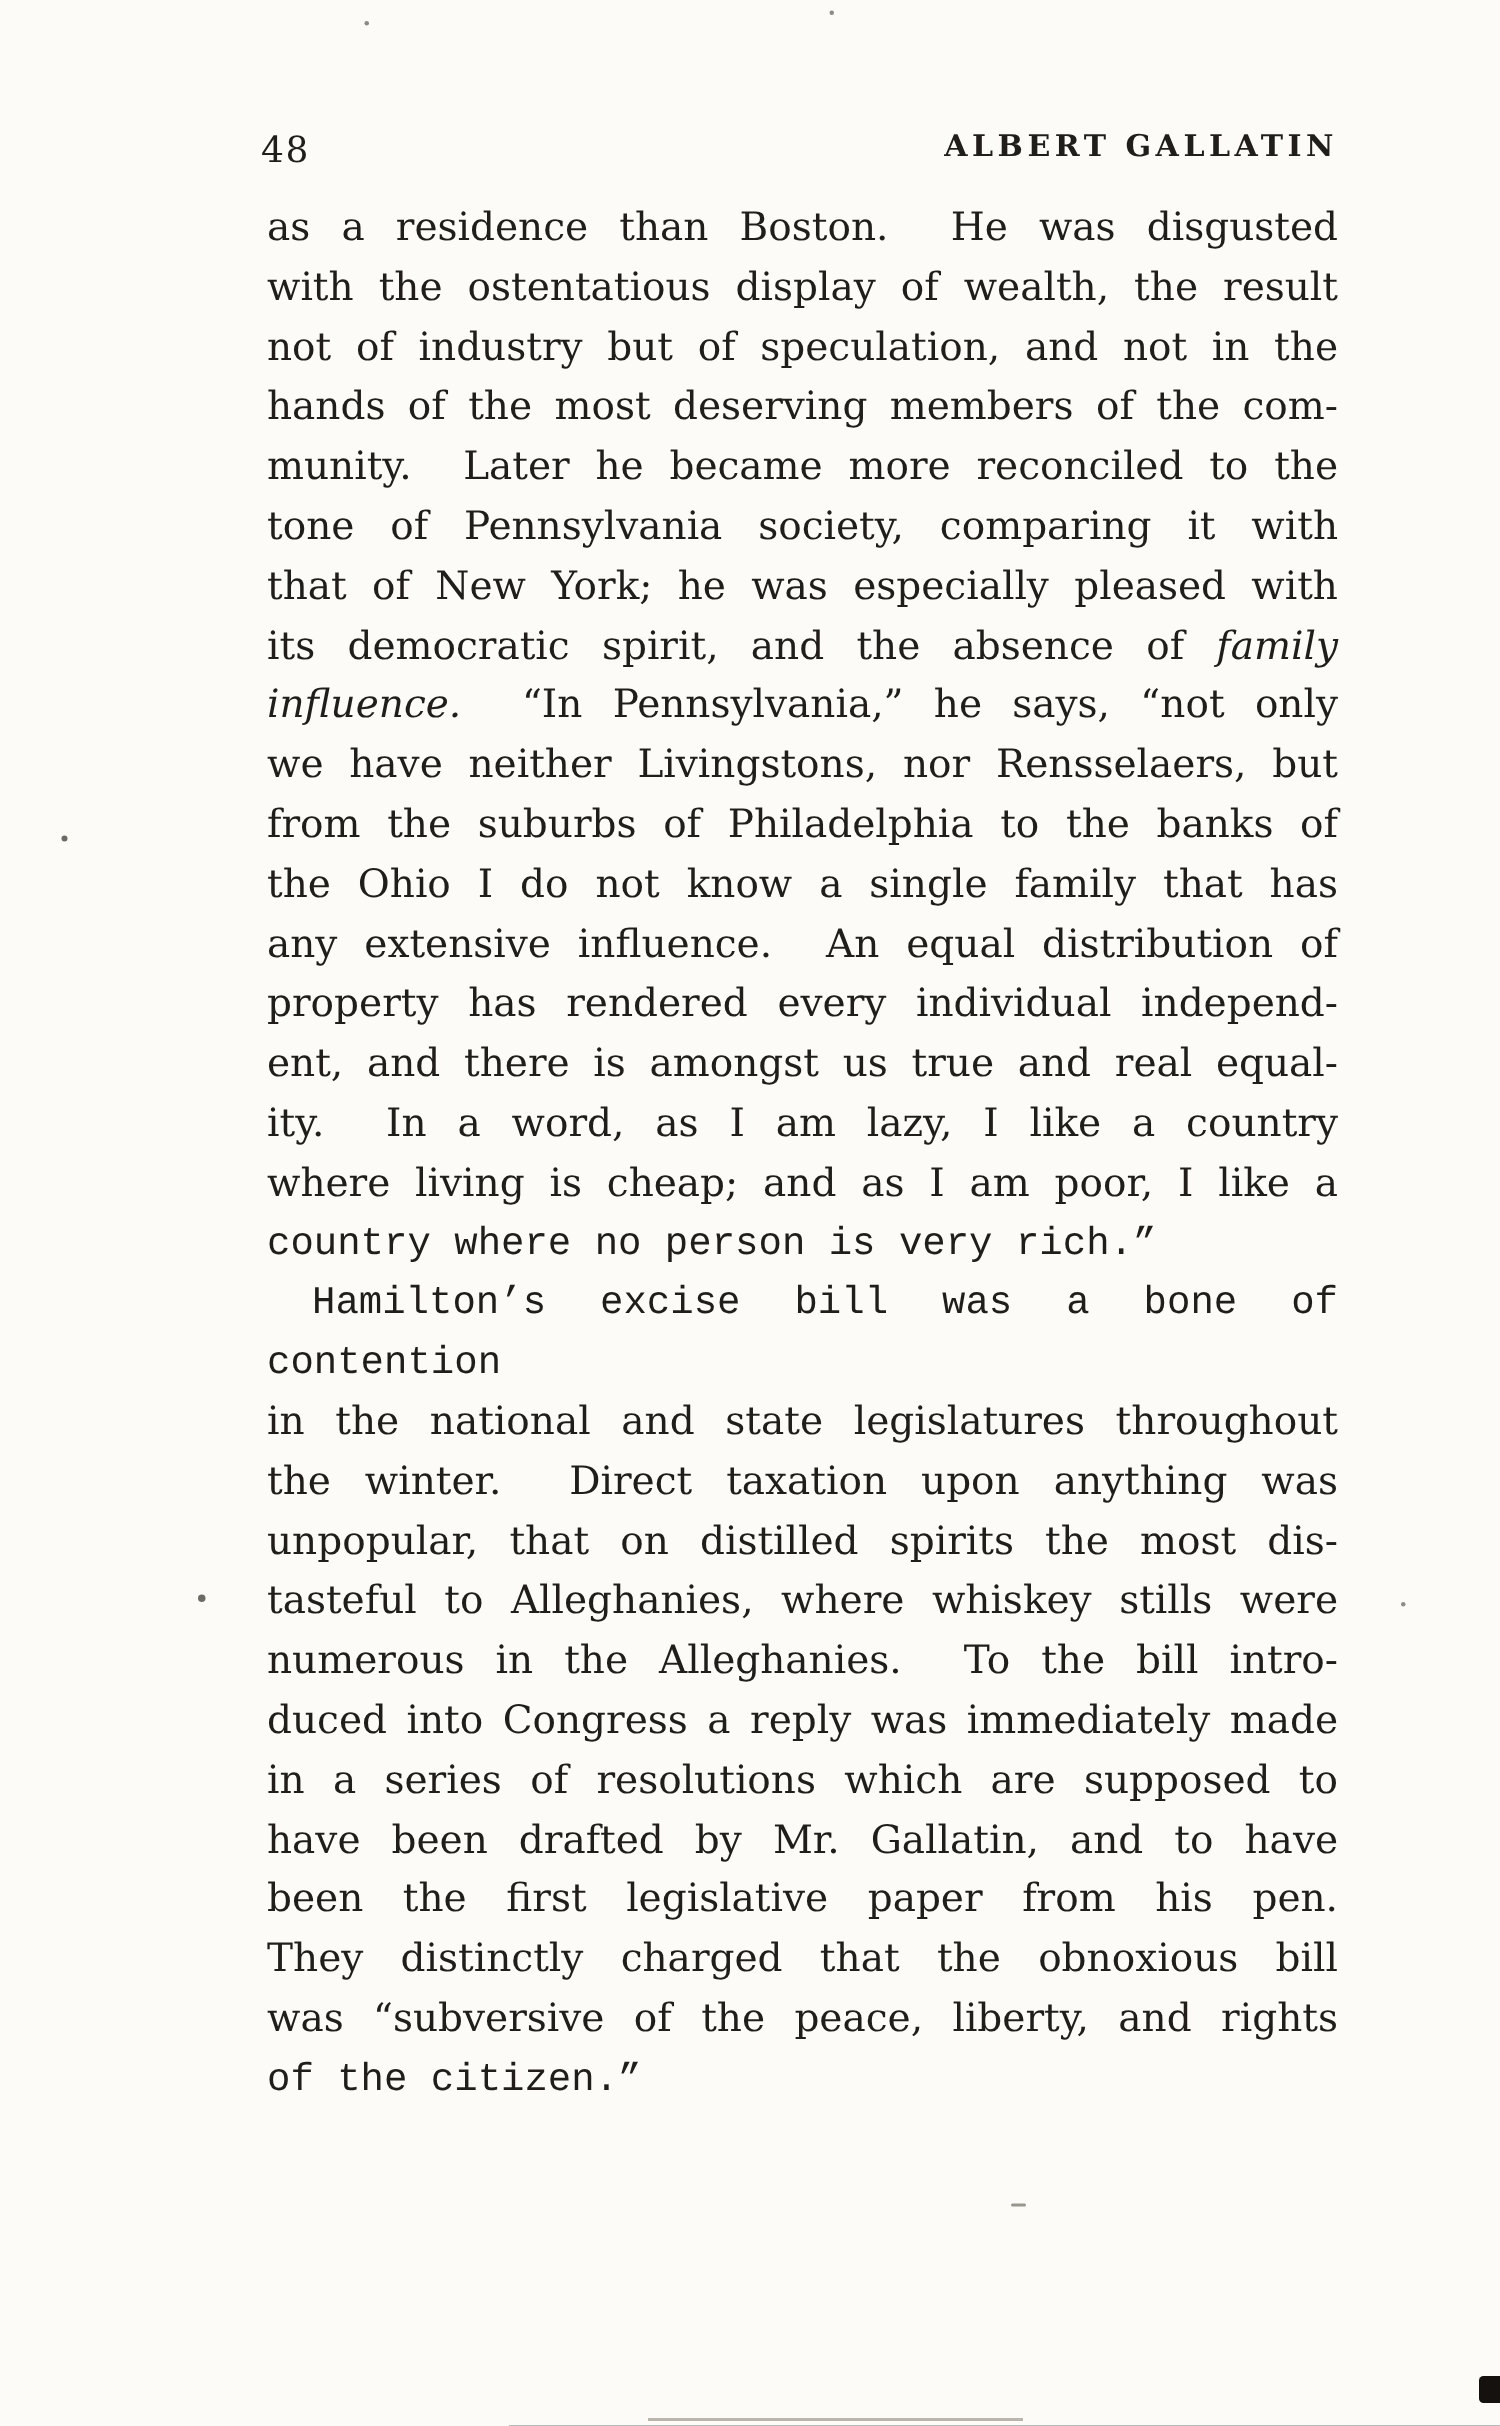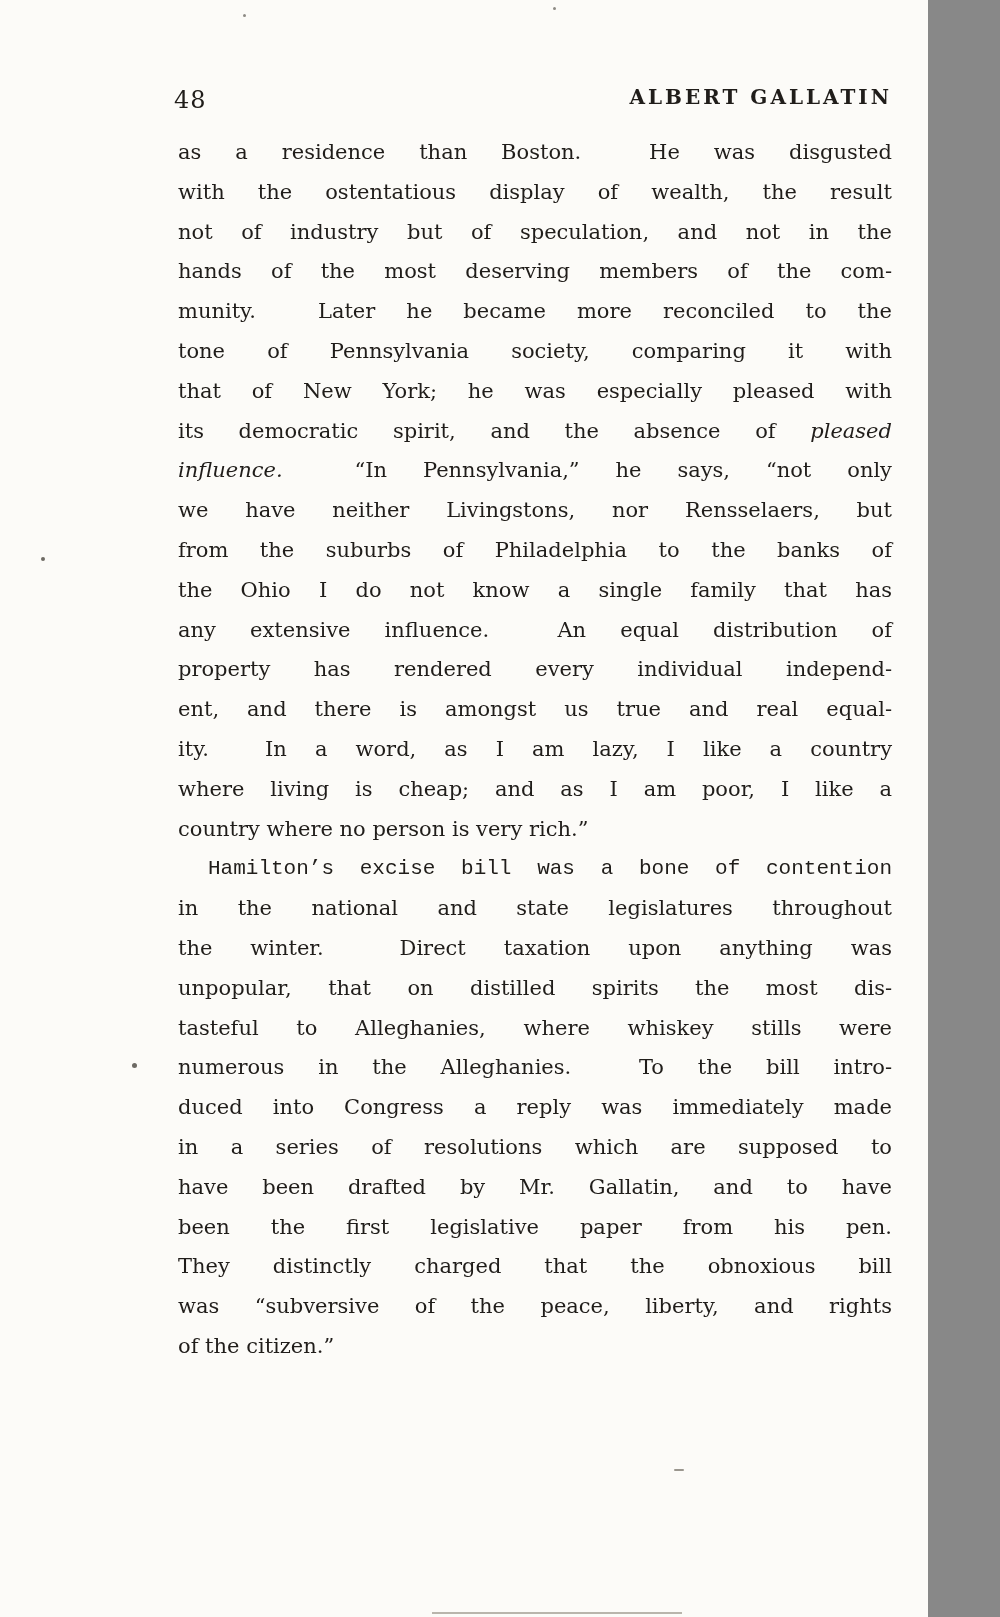--- a/index.html
+++ b/index.html
@@ -1,18 +1,18 @@
 <!DOCTYPE html>
 <html style="--paper: #fcfbf8; --ink: #201d1a;"><head>
 <meta charset="utf-8">
 <style>
   html, body { margin: 0; padding: 0; background: #888; }
   .page {
     position: relative;
-    width: 928px;
+    width: 1000px;
     height: 1617px;
     background: var(--paper, #fcfbf8);
     font-family: "DejaVu Serif", "Liberation Serif", serif;
     color: var(--ink, #201d1a);
     overflow: hidden;
   }
   .header {
     position: absolute;
     top: 85px;
     left: 178px;
@@ -31,28 +31,28 @@
     text-align: right;
     font-size: 20px;
     letter-spacing: 3px;
     font-weight: bold;
   }
   .body-text {
     position: absolute;
     top: 133px;
     left: 178px;
     width: 714px;
-    font-size: 21px;
+    font-size: 26px;
     line-height: 39.8px;
   }
   .line {
     text-align: justify;
     text-align-last: justify;
   }
-  .line.lastline { text-align-last: left; }
+  .line.lastline { text-align-last: left; font-family: Liberation Mono, monospace; }
   .line.indent { text-indent: 30px; font-family: Liberation Mono, monospace; }
   .it { font-style: italic; }
   .speck {
     position: absolute;
     background: #6d6a64;
     border-radius: 50%;
   }
   .dash-mark {
     position: absolute;
     background: #9a968e;
@@ -80,21 +80,21 @@
 
   <div class="body-text">
       <div>
         <div class="line">as a residence than Boston.&nbsp; He was disgusted</div>
         <div class="line">with the ostentatious display of wealth, the result</div>
         <div class="line">not of industry but of speculation, and not in the</div>
         <div class="line">hands of the most deserving members of the com-</div>
         <div class="line">munity.&nbsp; Later he became more reconciled to the</div>
         <div class="line">tone of Pennsylvania society, comparing it with</div>
         <div class="line">that of New York; he was especially pleased with</div>
-        <div class="line"><span>its democratic spirit, and the absence of </span><span class="it">pleased</span></div>
+        <div class="line"><span>its democratic spirit, and the absence of </span><span class="it">family</span></div>
         <div class="line"><span class="it">influence.</span><span>&nbsp; “In Pennsylvania,” he says, “not only</span></div>
         <div class="line">we have neither Livingstons, nor Rensselaers, but</div>
         <div class="line">from the suburbs of Philadelphia to the banks of</div>
         <div class="line">the Ohio I do not know a single family that has</div>
         <div class="line">any extensive influence.&nbsp; An equal distribution of</div>
         <div class="line">property has rendered every individual independ-</div>
         <div class="line">ent, and there is amongst us true and real equal-</div>
         <div class="line">ity.&nbsp; In a word, as I am lazy, I like a country</div>
         <div class="line">where living is cheap; and as I am poor, I like a</div>
         <div class="line lastline">country where no person is very rich.”</div>

